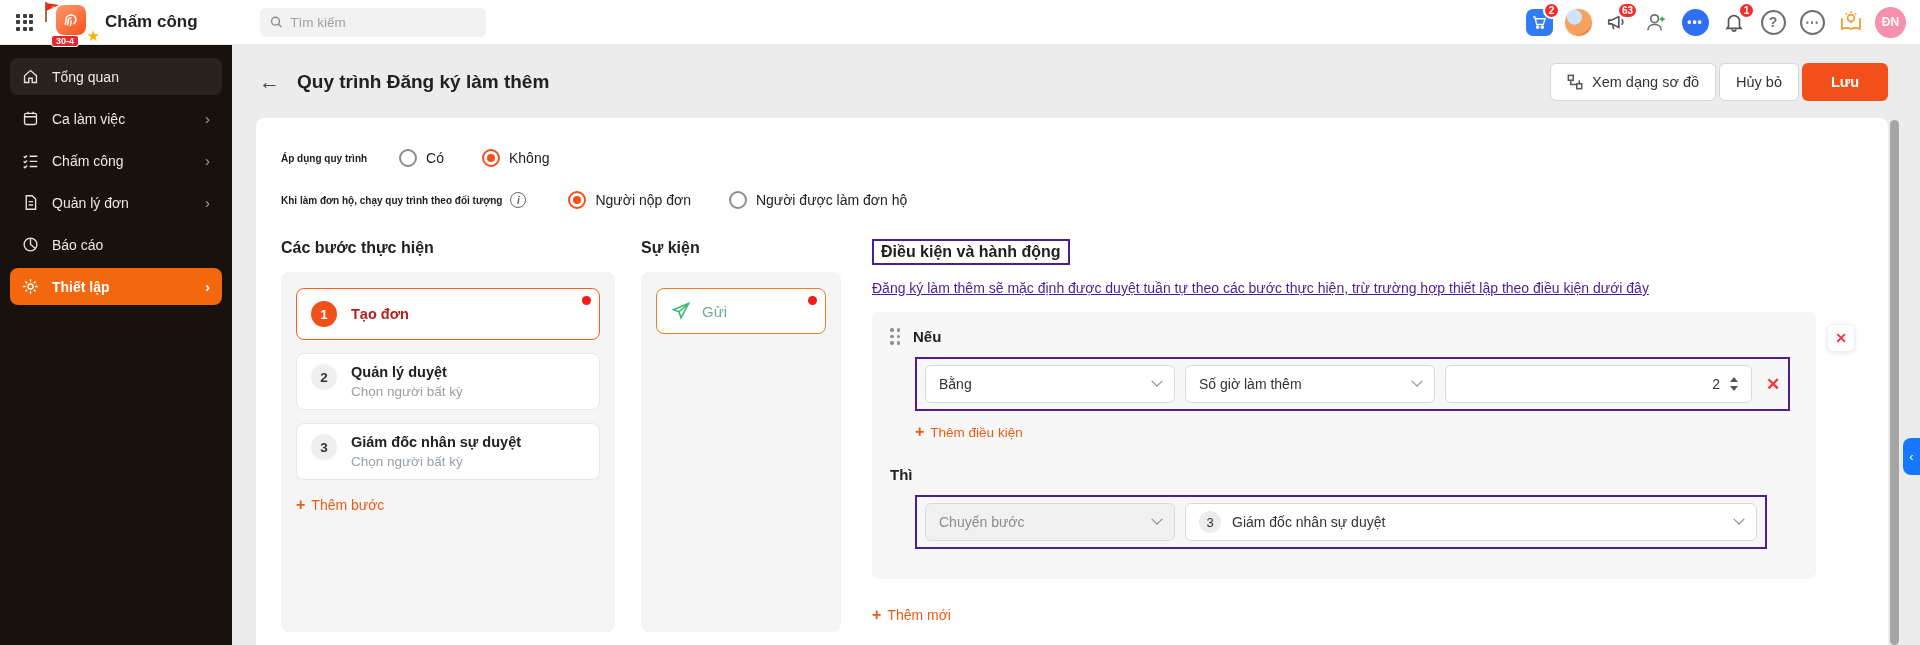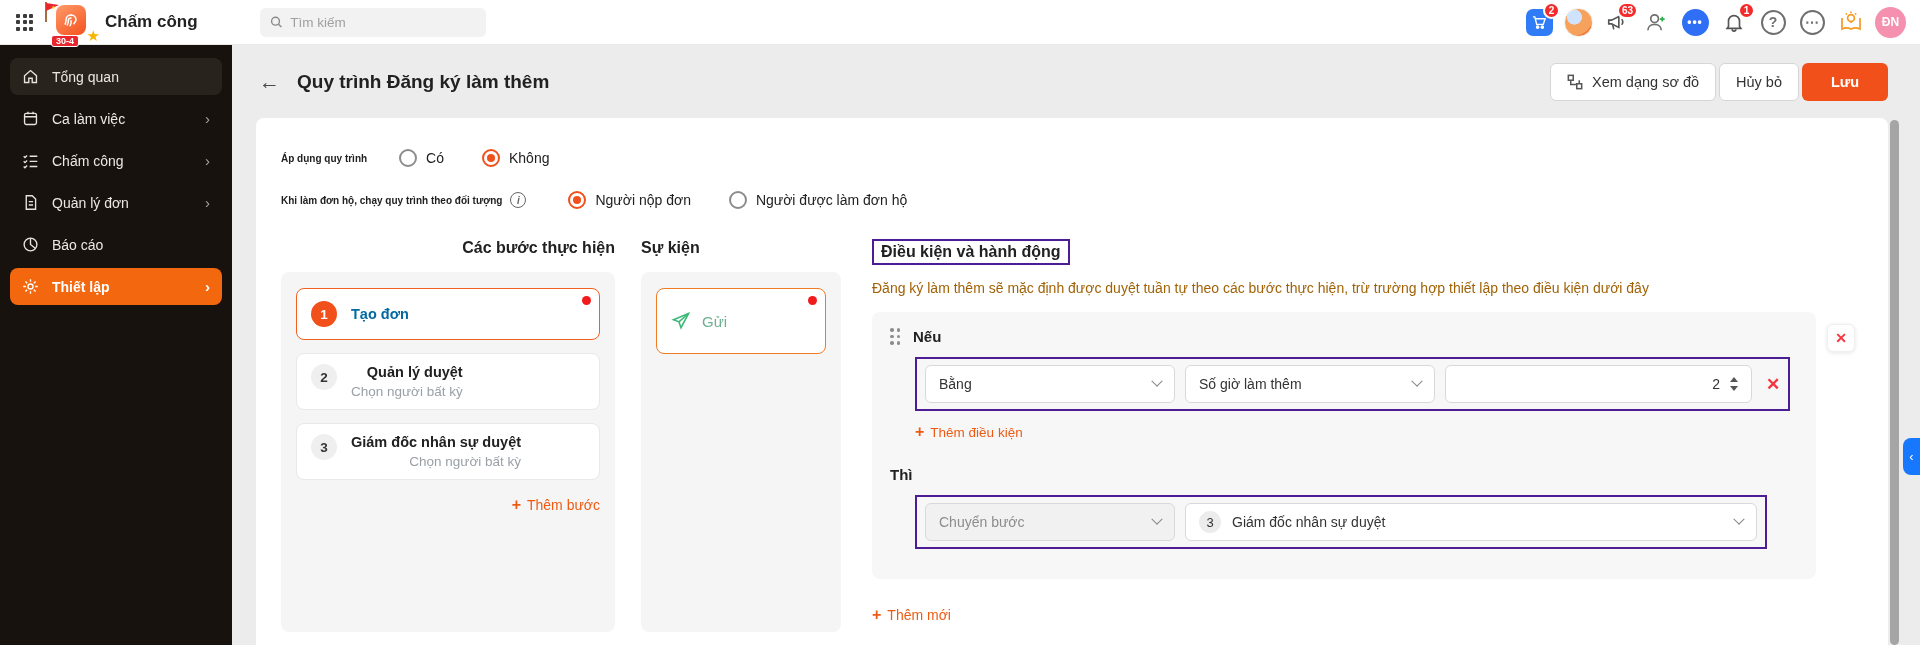--- a/index.html
+++ b/index.html
@@ -77,43 +77,43 @@
   .radio.on .radio-circle { border-color:#f2501a; }
   .radio.on .radio-circle::after { content:""; position:absolute; left:3px; top:3px; width:8px; height:8px;
                                    border-radius:50%; background:#f2501a; }
   .row-proxy { margin-top:24px; display:flex; align-items:center; }
   .info-icon { width:16px; height:16px; border:1.4px solid #666; border-radius:50%; font-size:10px; color:#666;
                display:inline-flex; align-items:center; justify-content:center; margin-left:8px; font-style:italic; font-weight:bold; }
   .row-proxy .radio-group { margin-left:42px; }
 
   
   .columns { margin-top:30px; display:flex; gap:26px; }
-  .col-steps { width:334px; flex-shrink:0;text-align:right; }
+  .col-steps { width:334px; flex-shrink:0; }
   .col-events { width:200px; flex-shrink:0; }
   .col-cond { flex:1; margin-left:5px; min-width:0; padding-right:24px; }
   .col-heading { font-size:16px; font-weight:bold; }
   .panel { margin-top:15px; background:#f5f5f6; border-radius:8px; padding:16px 15px; height:360px; }
   .step-card { background:#fff; border:1px solid #e8e8e8; border-radius:8px; padding:10px 14px; margin-bottom:13px;
                display:flex; gap:14px; position:relative; cursor:pointer; }
   .step-card.active { border:1.5px solid #f2601f; align-items:center; height:52px; }
   .step-num { width:26px; height:26px; border-radius:50%; background:#efefef; color:#333; font-size:13.5px; font-weight:bold;
               display:flex; align-items:center; justify-content:center; flex-shrink:0; }
   .step-card.active .step-num { background:#f2501a; color:#fff; }
   .step-title { font-size:14.5px; font-weight:bold; }
-  .step-card.active .step-title { color:#0369a1; }
+  .step-card.active .step-title { color:#b91c1c; }
   .step-sub { font-size:13.5px; color:#9aa0a6; margin-top:4px; }
   .red-dot { position:absolute; top:7px; right:8px; width:9px; height:9px; border-radius:50%; background:#f21b1b; }
   .add-link { display:inline-flex; align-items:center; gap:6px; color:#ed5b13; font-size:14px; cursor:pointer; margin-top:3px; }
   .add-link .plus { font-size:16px; font-weight:bold; }
 
-  .event-card { background:#fff; border:1.5px solid #ef7a24; border-radius:8px; height:66px; display:flex;
+  .event-card { background:#fff; border:1.5px solid #ef7a24; border-radius:8px; height:46px; display:flex;
                 align-items:center; gap:11px; padding:0 14px; position:relative; cursor:pointer; }
   .event-label { font-size:15px; color:#6fae92; }
 
-  .cond-desc { margin-top:15px; font-size:14px; color:#a16207; }
+  .cond-desc { margin-top:15px; font-size:14px; color:#4c1d95;text-decoration:underline; }
   .red-ann { border:2px solid #4c1d95; }
   .title-ann { display:inline-block; padding:2px 7px; }
   .cond-panel { margin-top:16px; background:#f7f7f8; border-radius:8px; padding:16px 20px 30px 18px;
                 margin-right:48px; position:relative; }
   .panel-x-btn { position:absolute; right:-39px; top:12px; width:28px; height:28px; background:#fff; border-radius:6px;
                  border:1px solid #f0f0f0; box-shadow:0 1px 4px rgba(0,0,0,.10); display:flex; align-items:center;
                  justify-content:center; color:#f5353f; font-size:14px; font-weight:bold; cursor:pointer; }
   .cond-head { display:flex; align-items:center; gap:13px; }
   .drag-handle { display:grid; grid-template-columns:repeat(2,3.5px); grid-gap:3px; cursor:grab; }
   .drag-handle span { width:3.5px; height:3.5px; background:#8c8c8c; border-radius:50%; }

